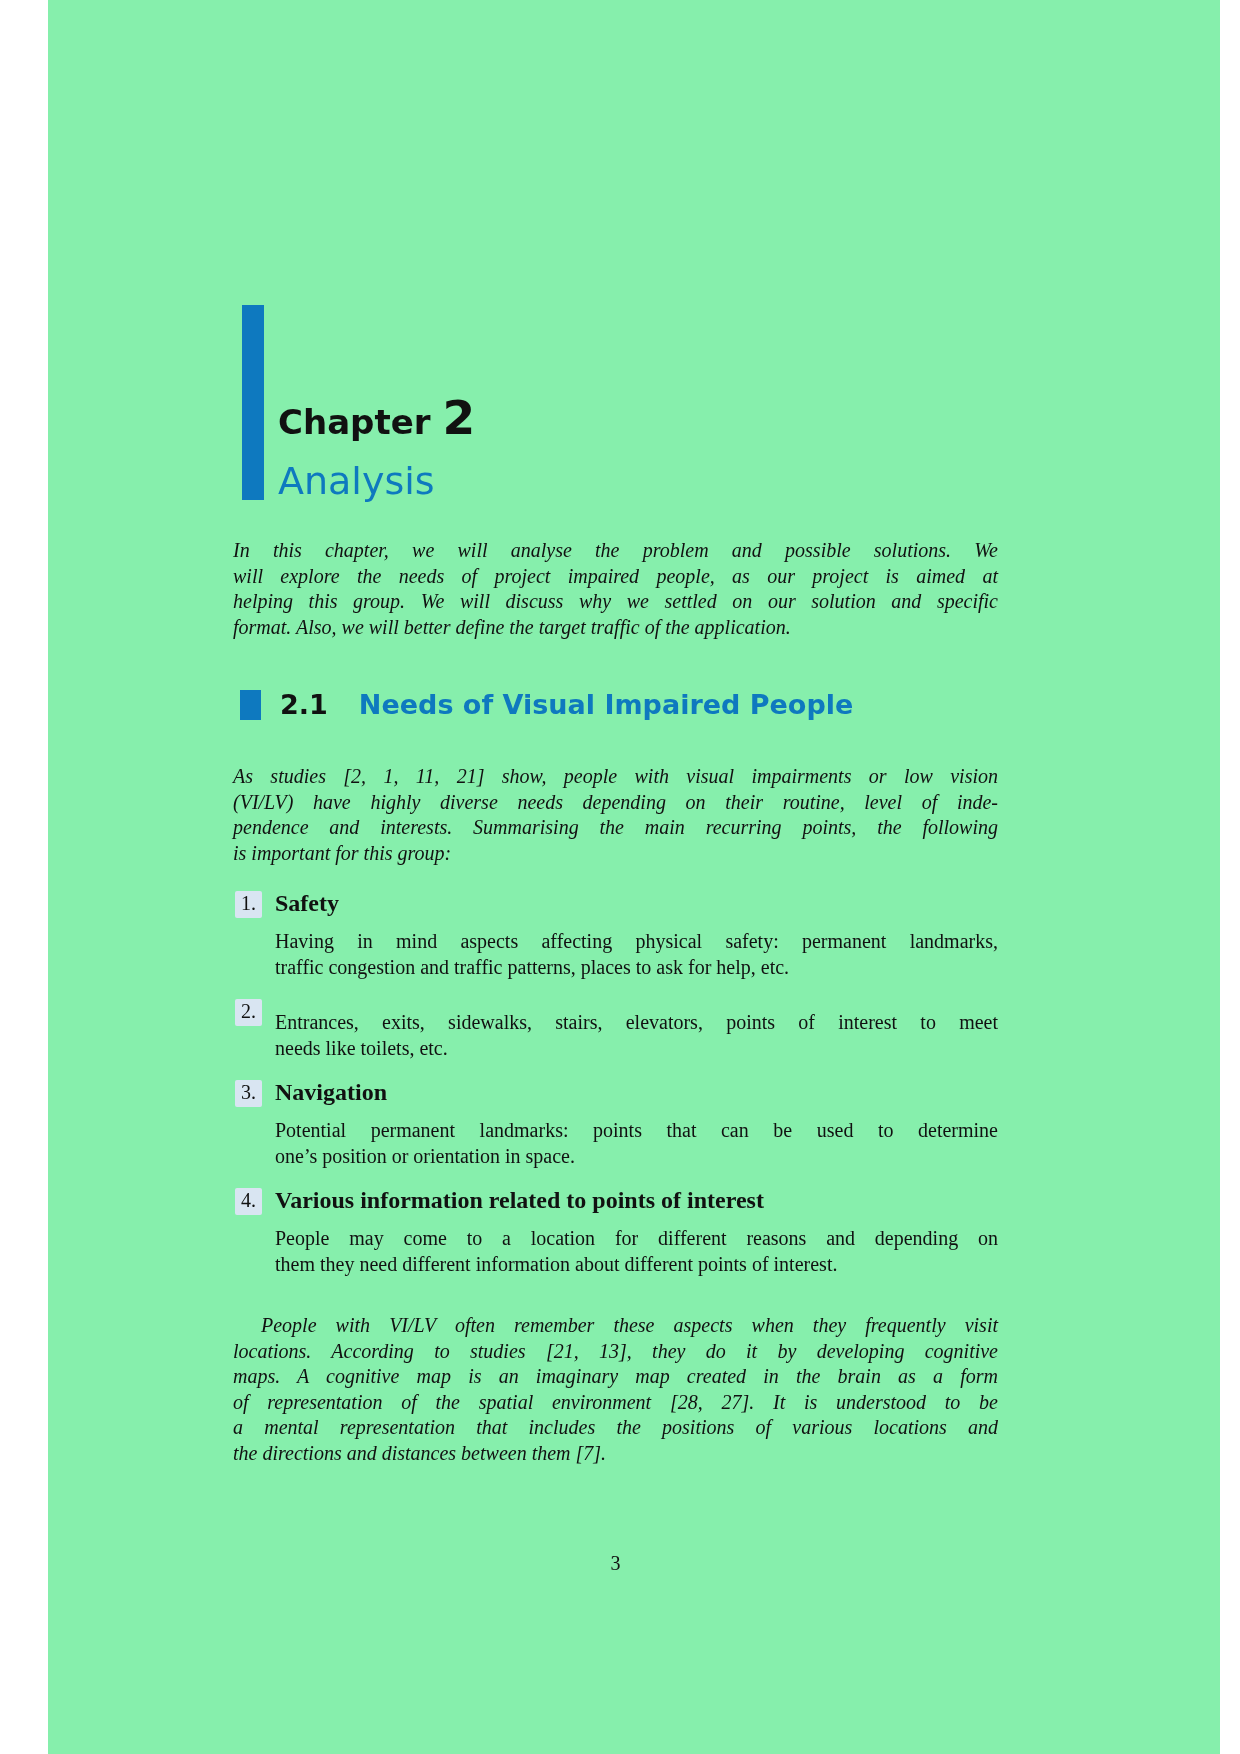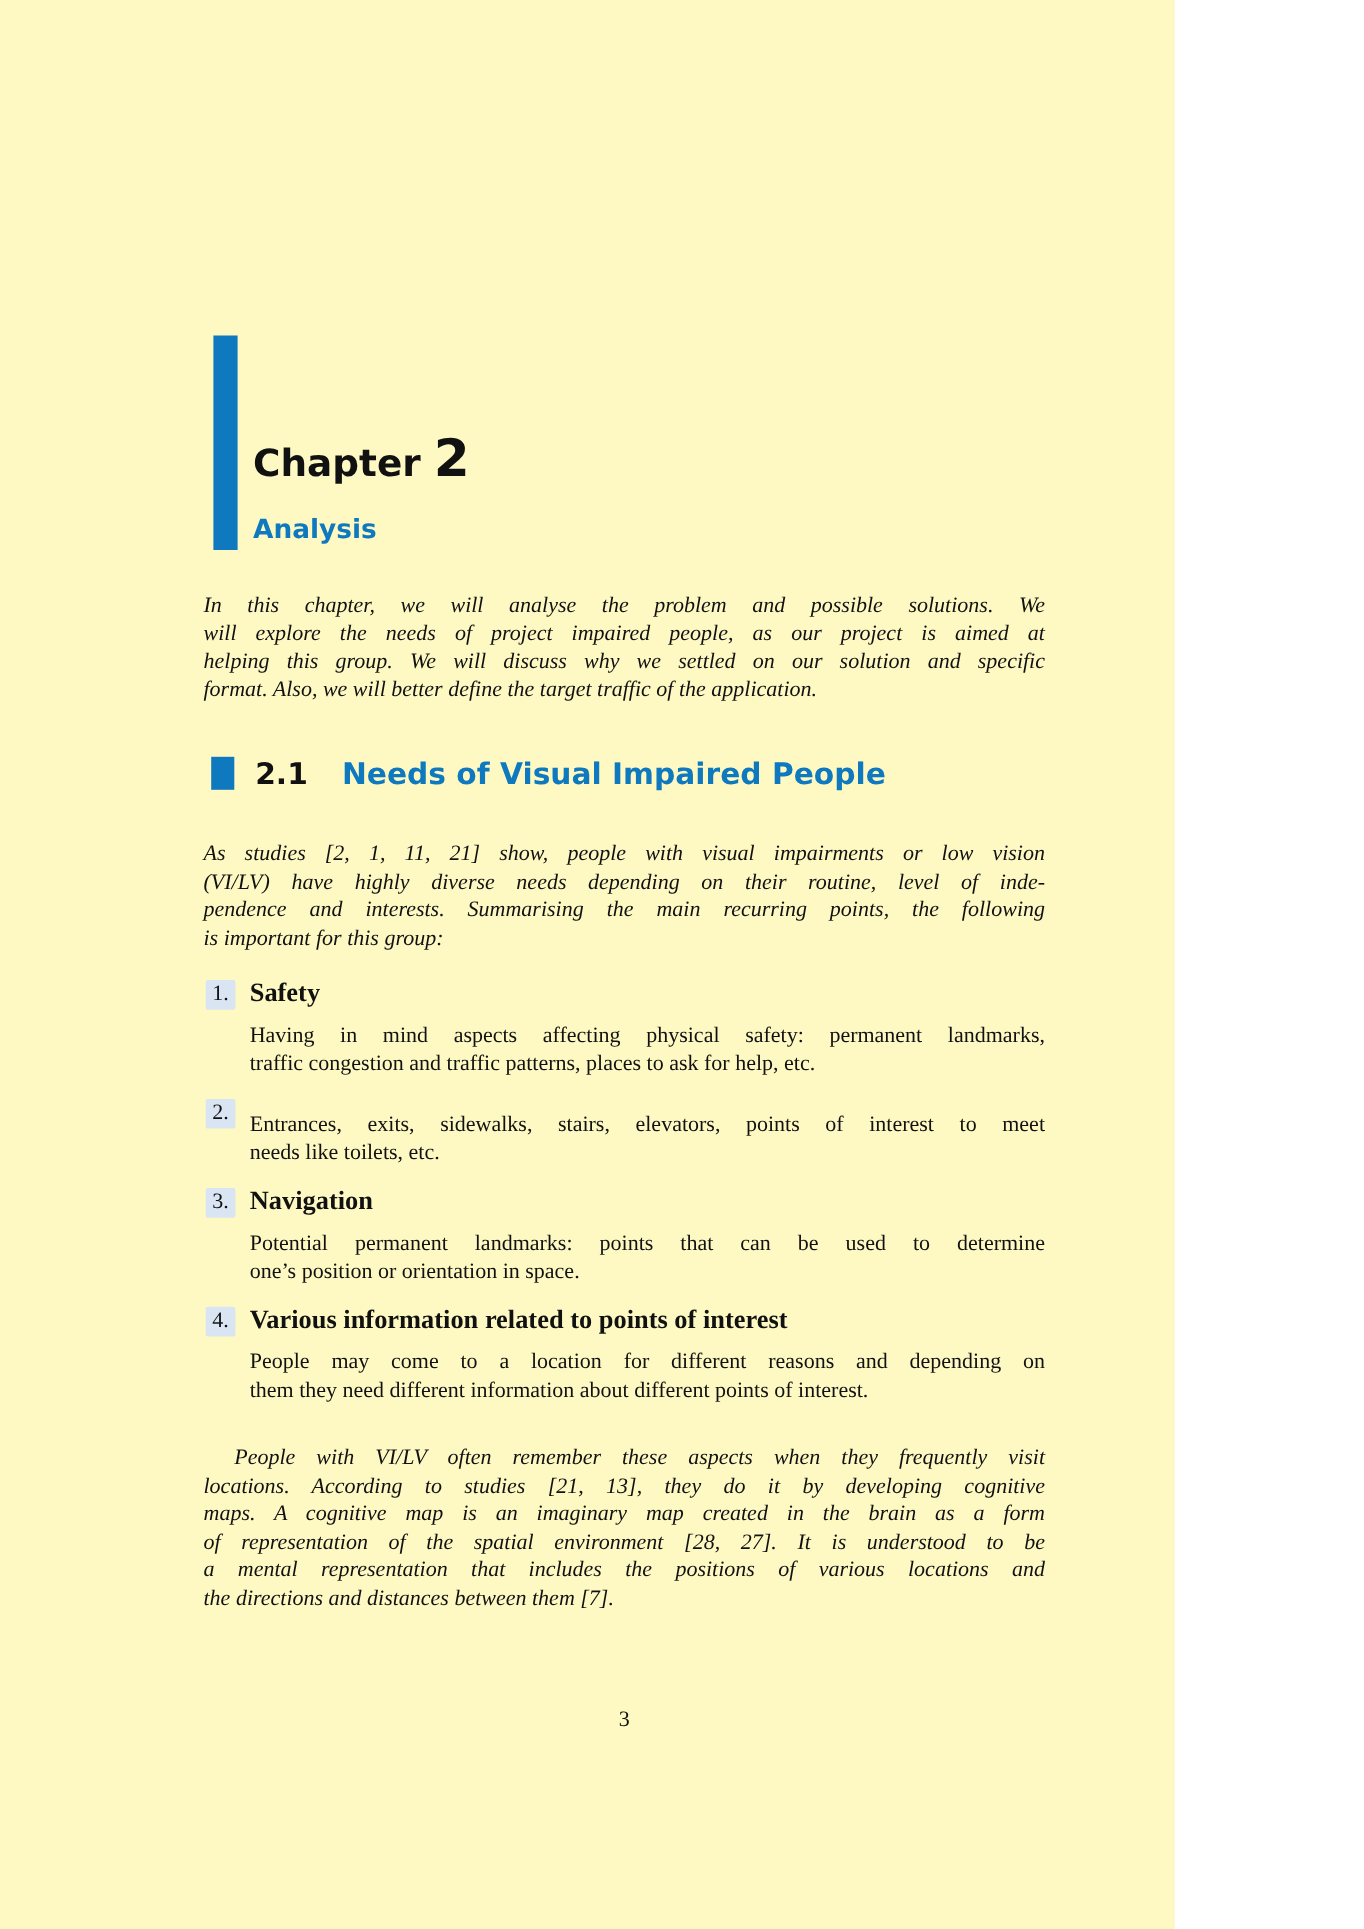--- a/index.html
+++ b/index.html
@@ -1,54 +1,55 @@
 <!DOCTYPE html>
 <html><head>
 <meta charset="utf-8">
 <style>
   html,body { margin:0; padding:0; background:#ffffff; }
   .page {
     position:relative;
-    width:1068px; height:1754px;
-    background:#fef9c3;
+    width:1172px; height:1754px;
+    background:#86efac;
     font-family:"Liberation Serif", serif;
     font-size:20px;
     color:#111111;
     overflow:hidden;
+    margin-left:48px;
   }
   .content { margin-left:185px; width:765px; }
 
   
   .chapter-block { position:relative; margin-top:398px; padding-left:45px; }
   .chapter-bar {
     position:absolute; left:9px; top:-93px;
     width:22px; height:195px;
     background:#0E79BF;
   }
   .chapter-line {
     font-family:"DejaVu Sans", sans-serif;
     font-weight:bold; font-size:34px; line-height:40px; color:#111;
   }
   .chapter-num { font-size:47px; line-height:40px; font-weight:bold; }
   .chapter-title {
     margin:20px 0 0 0;
     font-family:"DejaVu Sans", sans-serif;
-    font-weight:bold; font-size:24px; line-height:38px;
+    font-weight:normal; font-size:38px; line-height:38px;
     color:#0E79BF;
   }
 
   
   .para { margin-top:38px; line-height:25.5px;font-style:italic; }
   .tline { text-align:justify; text-align-last:justify; }
   .tline-last { text-align-last:left; }
   .para-indent .tline:first-child { text-indent:28px; }
 
   
   .section-heading {
-    display:flex; align-items:flex-start;
+    display:flex; align-items:center;
     margin-top:48px;
     font-family:"DejaVu Sans", sans-serif;
     font-weight:bold; font-size:27px; line-height:34px;
   }
   .sec-square { width:21px; height:30px; background:#0E79BF; margin-left:7px; margin-right:19px; flex:0 0 auto; }
   .sec-num { color:#111; margin-right:31px; }
   .sec-title { color:#0E79BF; }
 
   .lead-para { margin-top:42px; }
 

